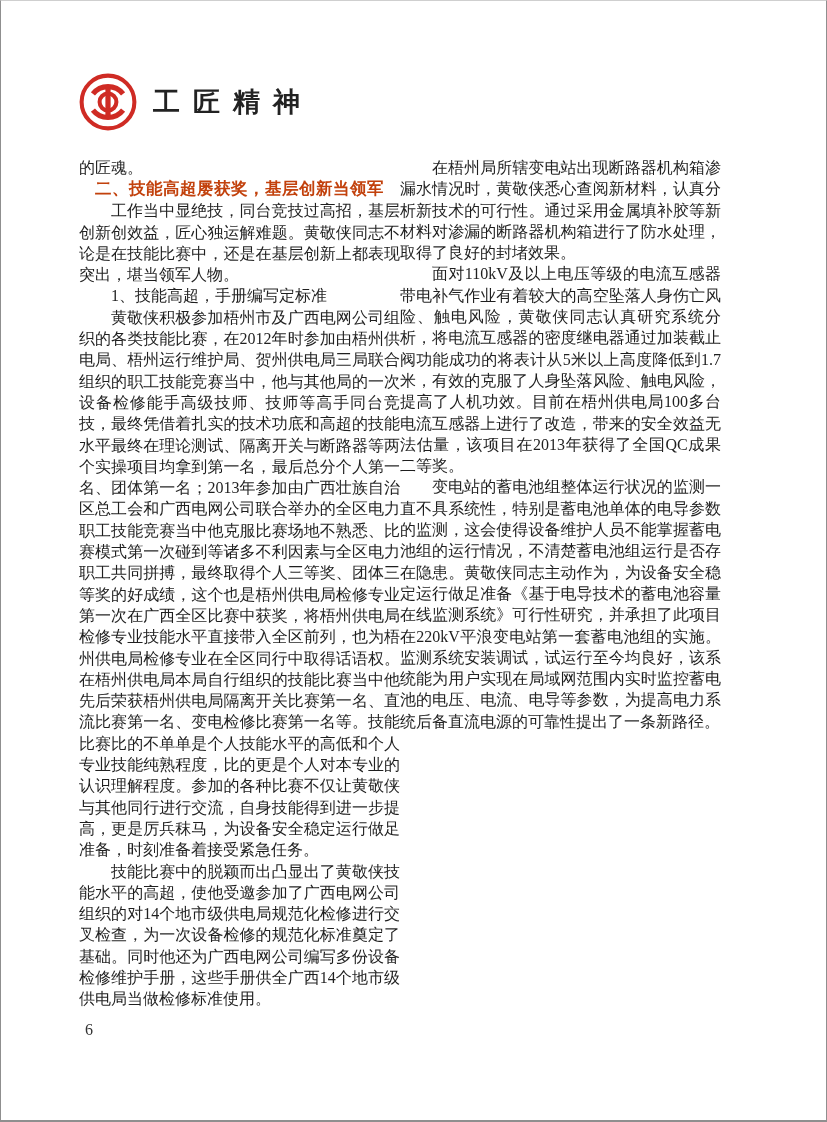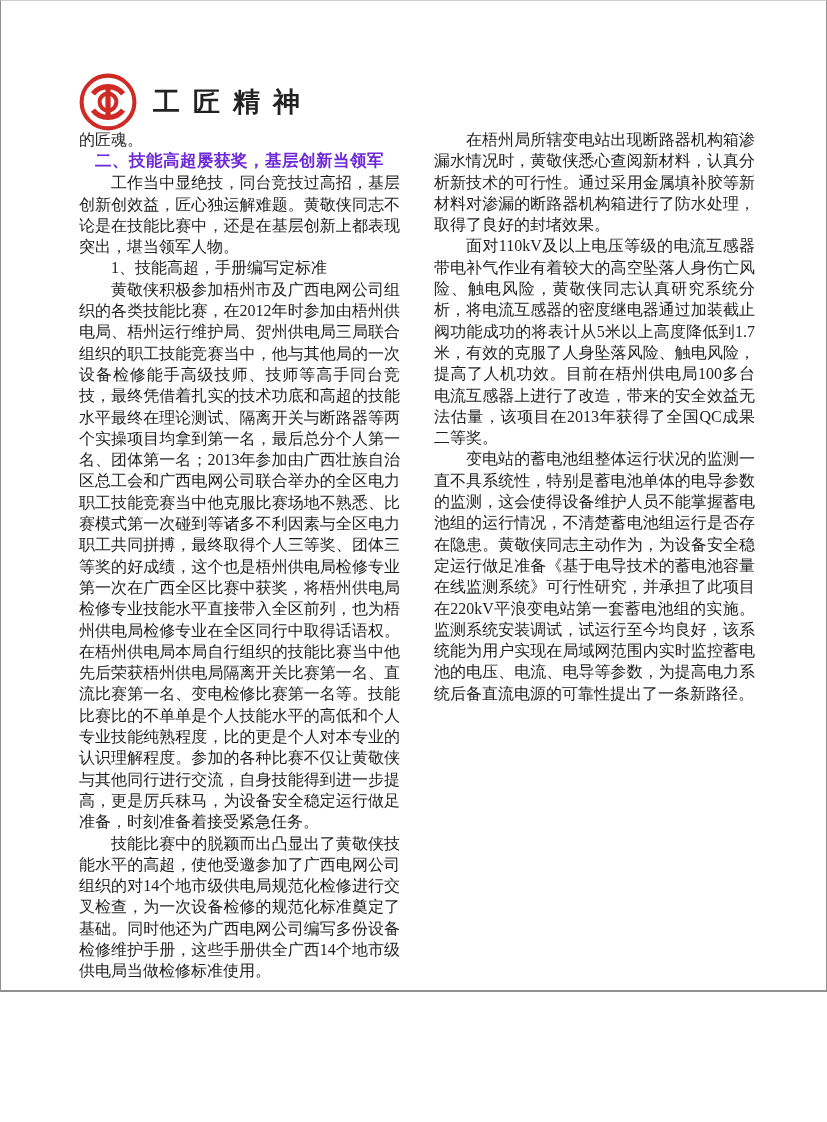--- a/index.html
+++ b/index.html
@@ -1,18 +1,18 @@
 <!DOCTYPE html>
 <html><head>
 <meta charset="utf-8">
 <style>
   html,body{margin:0;padding:0;background:#ffffff;}
   .page{
     position:relative;
-    width:827px;height:992px;
+    width:827px;height:1122px;
     background:#ffffff;
     box-sizing:border-box;
     border-left:1px solid #8f8f8f;
     border-right:1px solid #8f8f8f;
     border-bottom:2px solid #8f8f8f;
     border-top:1px solid #cfcfcf;
     overflow:hidden;
     font-family:"Liberation Serif","DejaVu Serif",serif;
     color:#1f1f1f;
   }
@@ -22,44 +22,43 @@
     margin-left:16px;
     font-size:27px;
     font-weight:bold;
     letter-spacing:13px;
     color:#222222;
     font-family:"Liberation Serif","DejaVu Serif",serif;
     white-space:nowrap;
   }
   .columns{
     position:absolute;
-    left:78px;top:128px;
+    left:78px;top:156px;
     width:676px;
     display:flex;
-    justify-content:space-between;
   }
   .col{
     width:321px;
     font-size:16px;
     line-height:21.3px;
     text-align:justify;
     text-justify:inter-character;
   }
   .col p{margin:0;text-indent:2em;}
   .col p.noindent{text-indent:0;}
   .col p.pgap{margin-top:0;}
   .col h3{
     margin:0;
     font-size:16.5px;
     font-weight:bold;
     text-align:center;
     text-indent:0;
     letter-spacing:0.5px;
     line-height:22px;
-    color:#6d28d9;
+    color:#c2410c;
   }
   .page-number{
     position:absolute;
     left:84px;top:1020px;
     font-size:16px;
     color:#333333;
   }
 </style>
 </head>
 <body>

